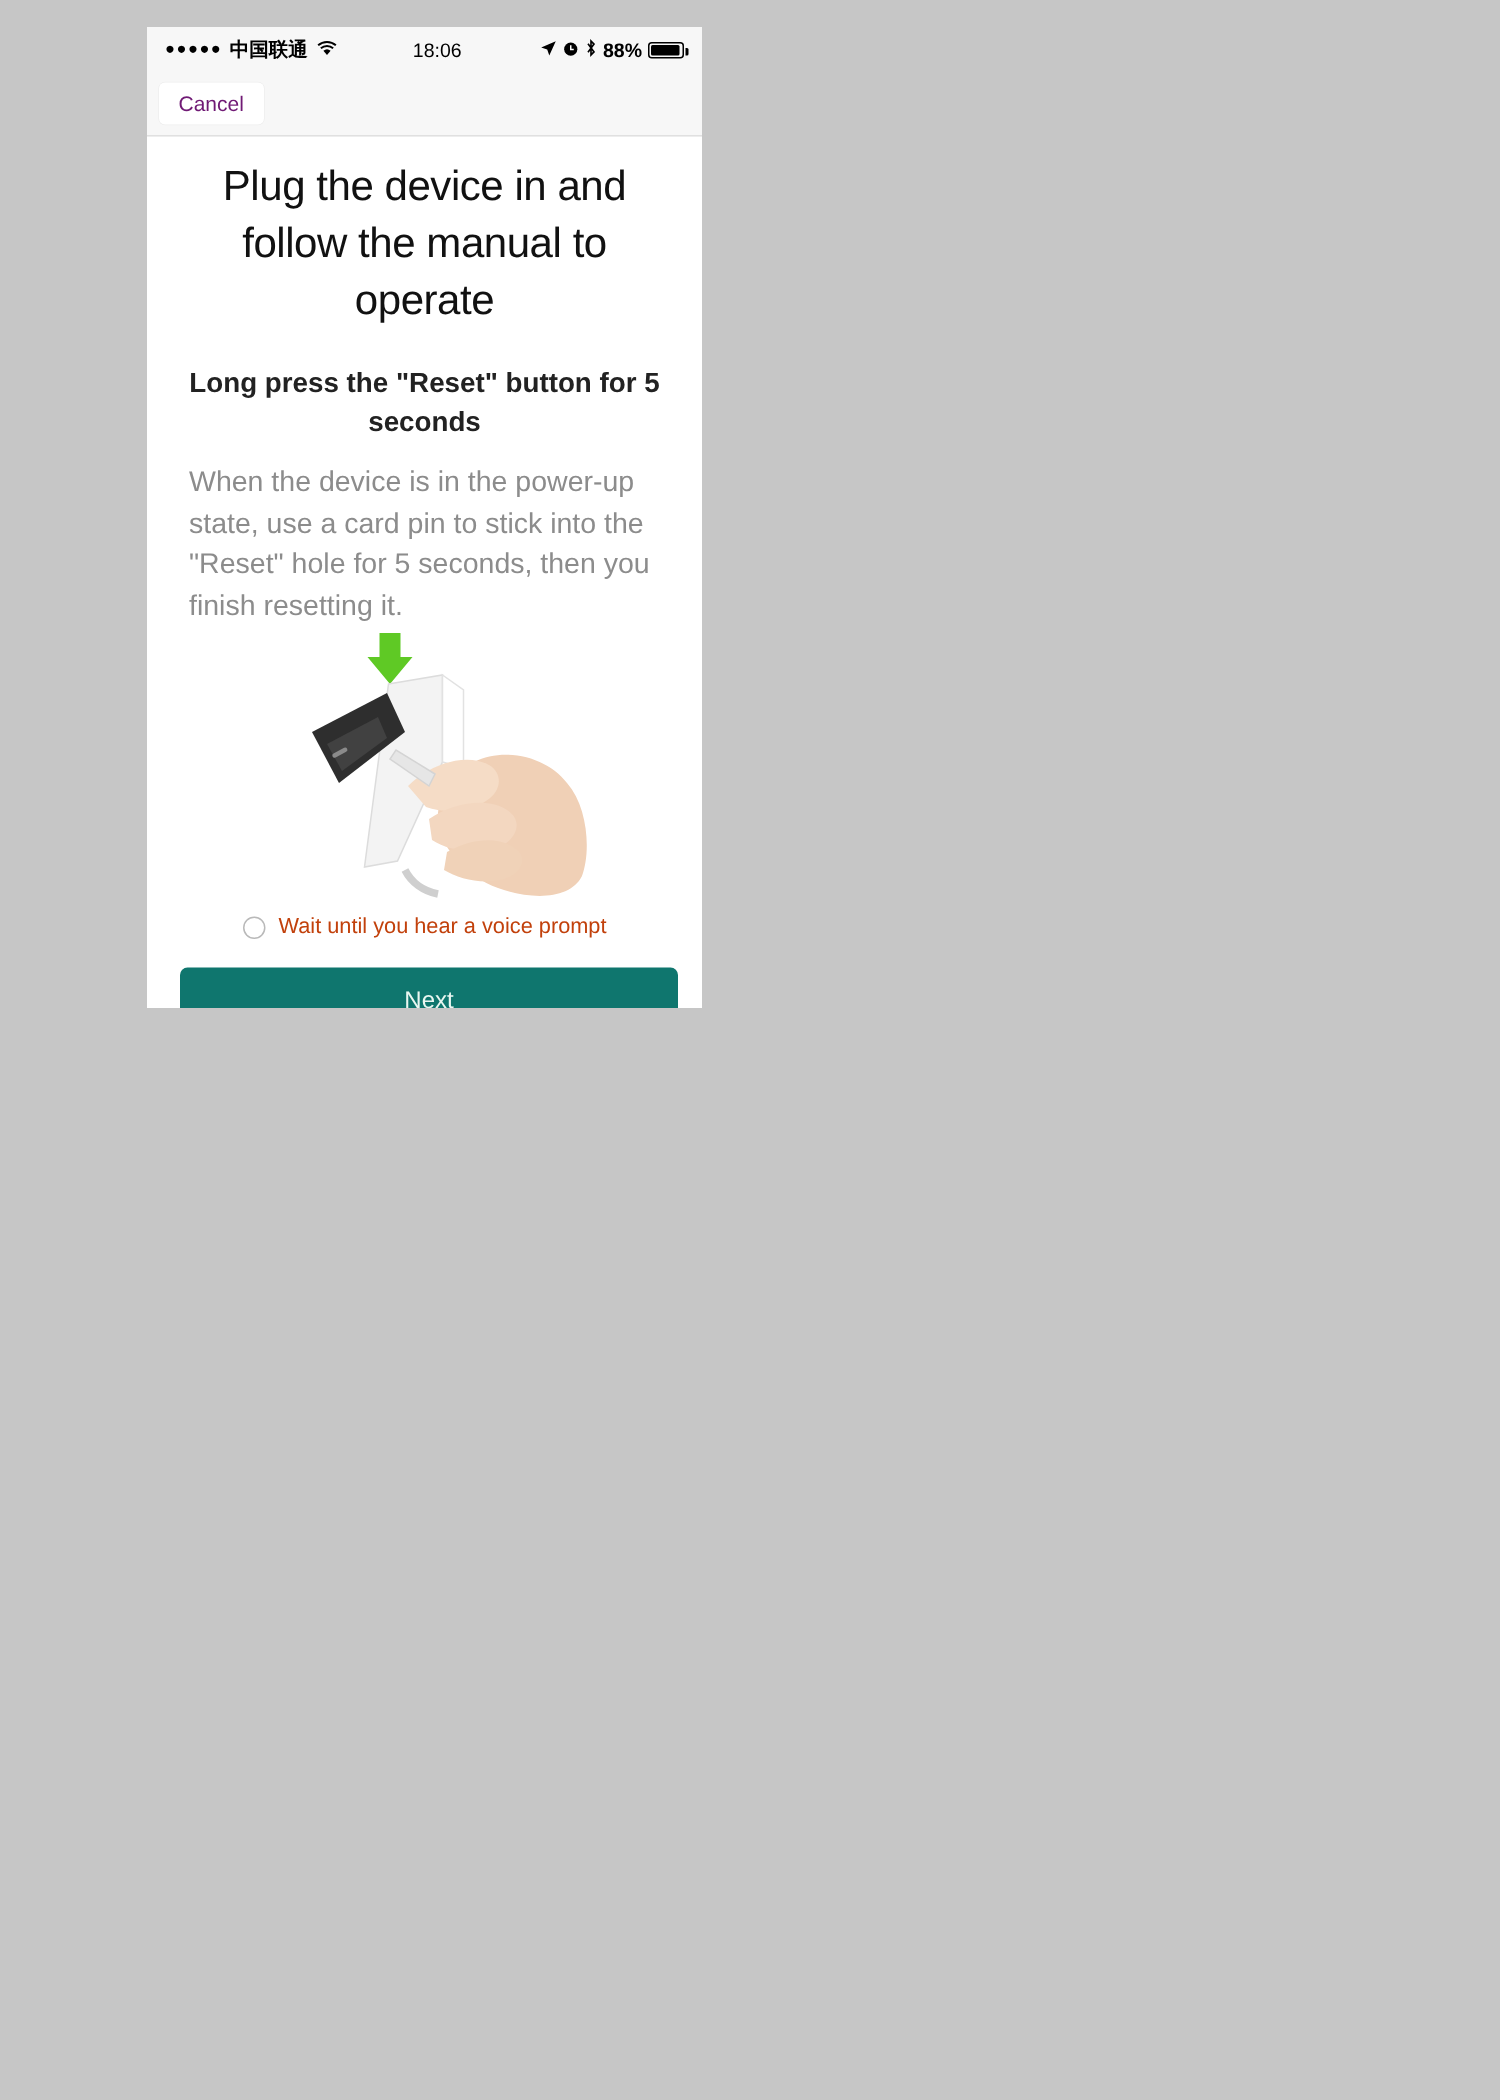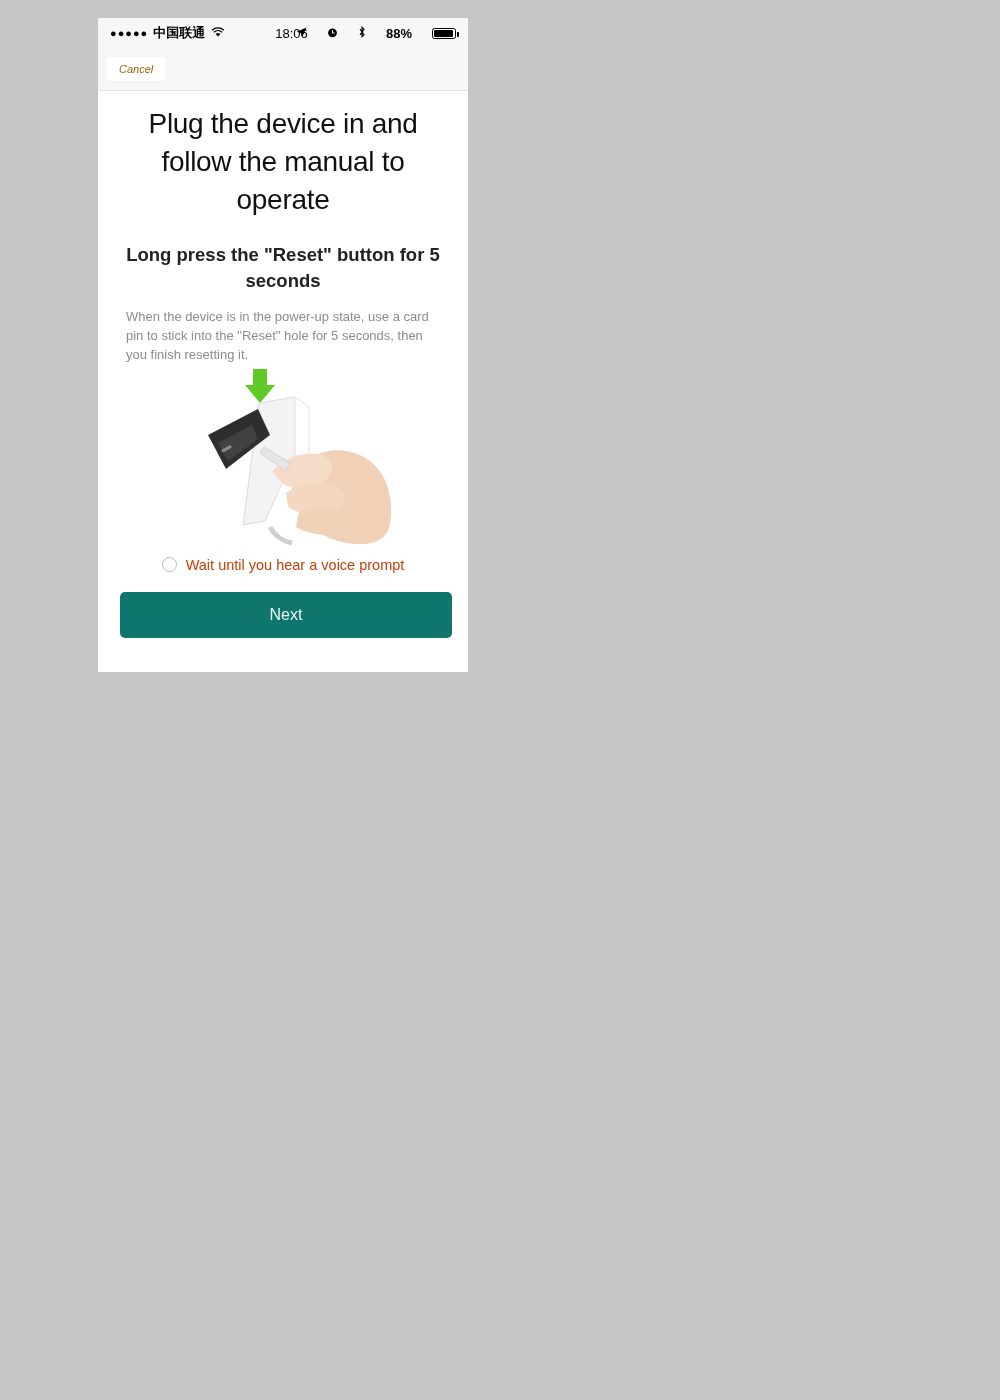--- a/index.html
+++ b/index.html
@@ -29,55 +29,54 @@
   .ios-status {
     height: 30px; background: #f7f7f7;
     display: flex; align-items: center;
     padding: 0 12px; font-size: 13px; font-weight: bold; color: #000;
     position: relative;
   }
   .ios-dots { letter-spacing: 1px; font-size: 11px; }
   .ios-carrier { margin-left: 5px; font-size: 13px; font-weight: bold; }
   .ios-wifi { margin-left: 6px; }
   .ios-time { position: absolute; left: 17px; right: 0; text-align: center; font-size: 13px; font-weight: normal; }
-  .ios-right { margin-left: auto; display: flex; align-items: center; gap: 20px; z-index: 2; }
+  .ios-right { margin-left: auto; display: flex; align-items: center; gap: 4px; z-index: 2; }
   .ios-batt-pct { font-size: 13px; font-weight: bold; }
   .batt-shell {
     width: 24px; height: 11px; border: 1px solid #000; border-radius: 2.5px;
     position: relative; display: inline-block;
   }
   .batt-shell::after {
     content: ""; position: absolute; right: -3.5px; top: 3px;
     width: 2px; height: 5px; background: #000; border-radius: 0 1px 1px 0;
   }
   .batt-fill { position: absolute; left: 1px; top: 1px; bottom: 1px; background: #000; border-radius: 1px; }
 
   .ios-navbar {
     height: 43px; background: #f7f7f7;
     display: flex; align-items: center; padding: 0 8px;
     border-bottom: 1px solid #e0e0e0;
   }
   .cancel-btn {
     background: #fff; border: none; border-radius: 4px;
-    padding: 6px 13px; font-size: 11px; color: #a16207;
+    padding: 6px 13px; font-size: 14px; color: #701a75;
     font-family: "Liberation Sans", sans-serif;
     box-shadow: 0 0 0 0.5px rgba(0,0,0,0.04);
-    font-style: italic;
   }
   .p1-body { padding: 14px 22px 0; }
   .p1-title {
     font-size: 28px; line-height: 1.35; text-align: center;
     color: #111; font-weight: normal; letter-spacing: -0.3px;
   }
   .p1-sub {
     margin-top: 24px; font-size: 18.5px; line-height: 1.4;
     text-align: center; color: #222;
   }
   .p1-desc {
-    margin-top: 14px; font-size: 13px; line-height: 1.45;
+    margin-top: 14px; font-size: 19px; line-height: 1.45;
     color: #8c8c8c; padding: 0 6px;
   }
   .p1-illus { height: 180px; margin-top: 2px; position: relative; }
   .p1-check {
     display: flex; align-items: center; justify-content: center;
     gap: 9px; margin-top: 10px;
   }
   .radio-ring {
     width: 15px; height: 15px; border: 1.4px solid #b9b9b9;
     border-radius: 50%; flex: none;

